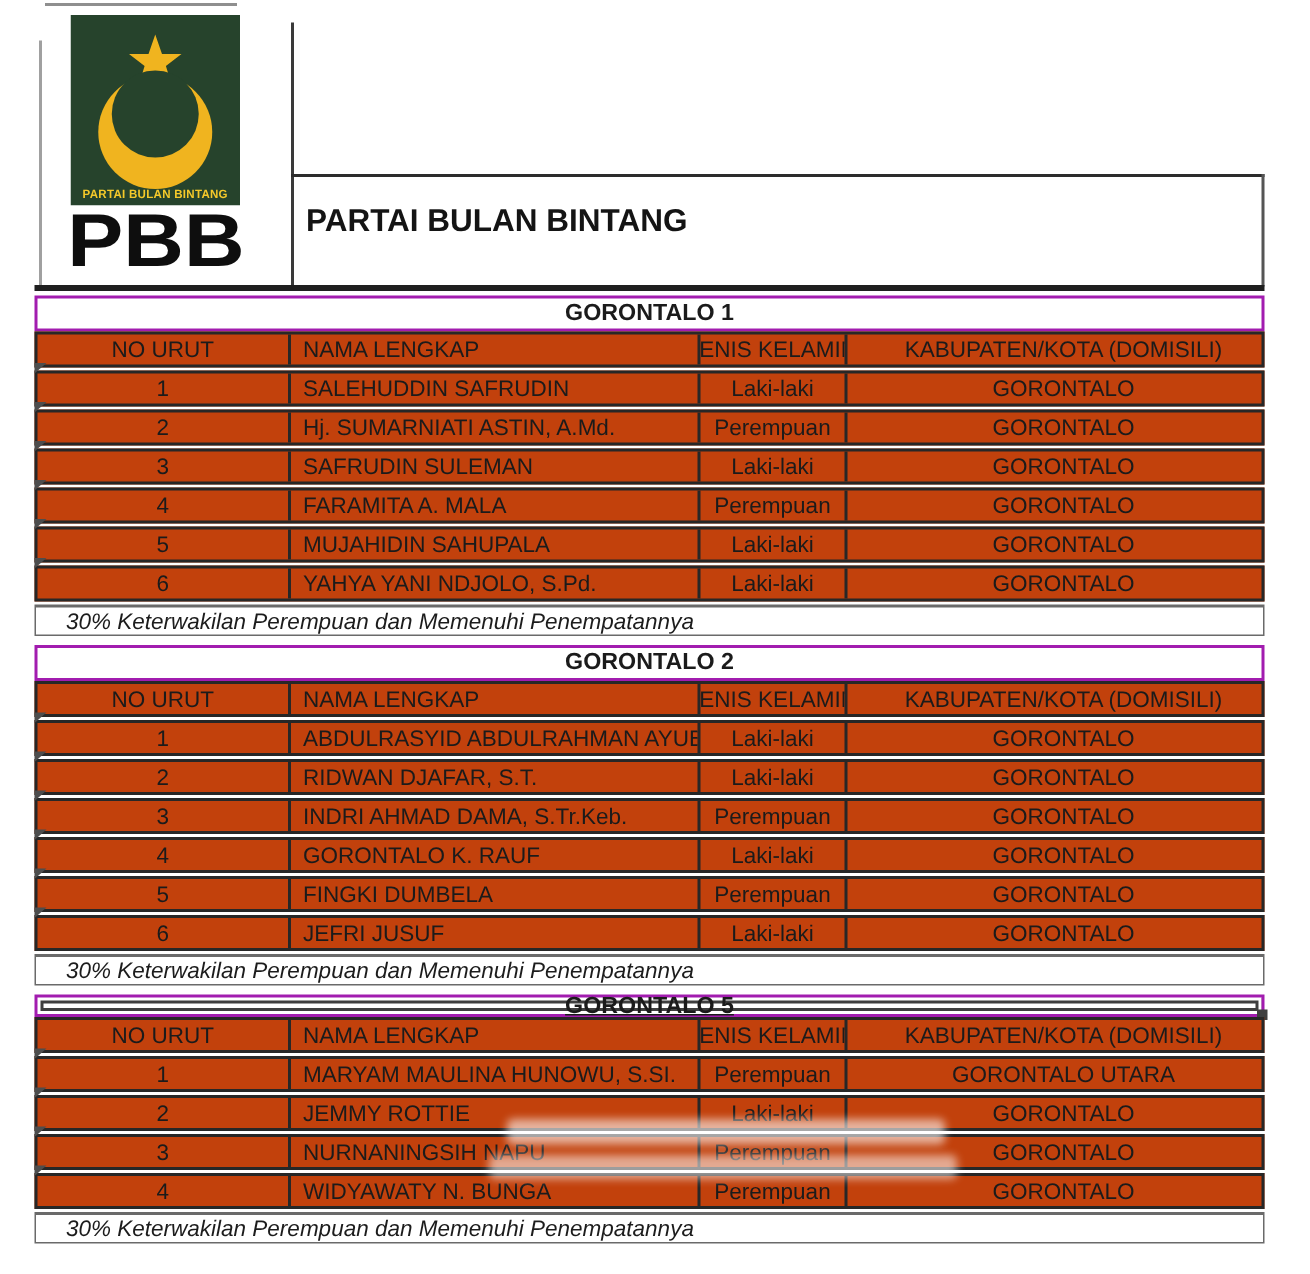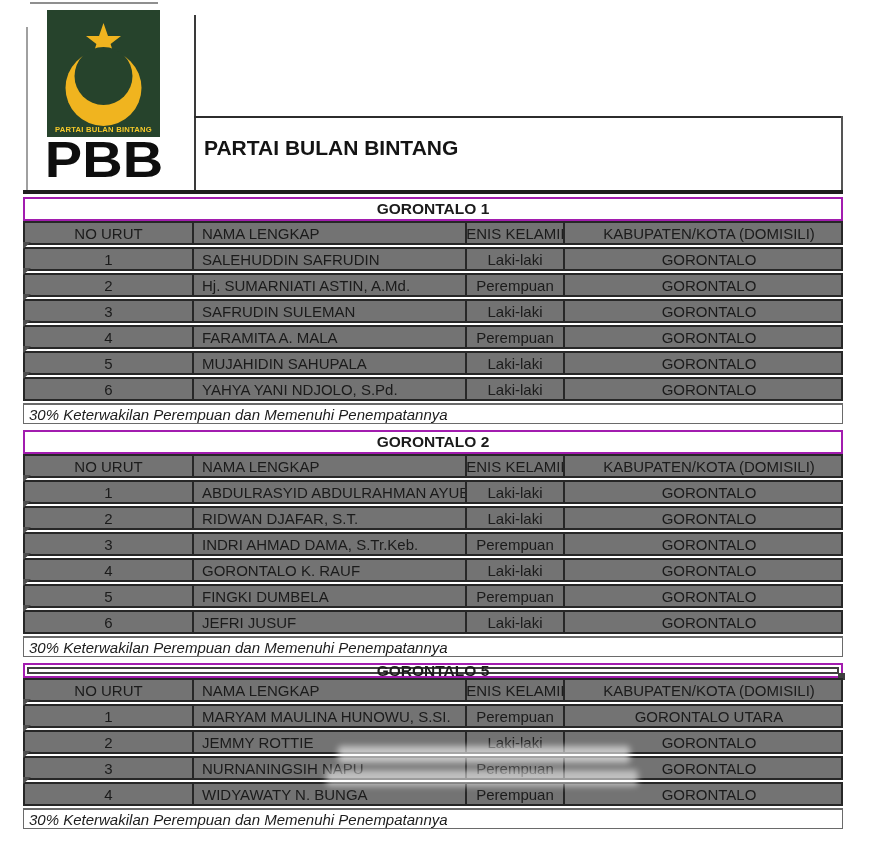--- a/index.html
+++ b/index.html
@@ -25,34 +25,34 @@
   .title-top-line{position:absolute;left:194px;top:116px;width:649px;height:2px;background:#2c2c2c;}
   .title-right-line{position:absolute;left:841px;top:116px;width:2px;height:75px;background:#555;}
   .party-title{position:absolute;left:204px;top:136px;width:620px;font-size:21px;font-weight:bold;color:#141414;}
   .thick-line{position:absolute;left:23px;top:190px;width:820px;height:4px;background:#1f1f1f;}
 
   
   .tables{position:absolute;left:23px;top:197px;width:820px;}
   .section{margin-bottom:6px;}
   .sec-title{height:24px;border:2px solid #a21caf;margin-bottom:0;display:flex;align-items:center;
     justify-content:center;font-weight:bold;font-size:15.5px;position:relative;background:#fff;box-sizing:border-box;}
-  .sec-title.dbl{height:15px;box-shadow:inset 0 0 0 2px #ffffff,inset 0 0 0 4px #3f3f3f;}
+  .sec-title.dbl{height:15px;box-shadow:inset 0 0 0 2px #ffffff,inset 0 0 0 4px #3f3f3f;text-decoration:underline;}
   .sec-title.dbl::after{content:"";position:absolute;right:-4px;bottom:-4px;width:7px;height:7px;background:#3f3f3f;}
   .trow{display:flex;height:24px;border:2px solid #272727;margin-bottom:2px;position:relative;
-    background:#737373;box-sizing:border-box;align-items:stretch;}
+    background:#c2410c;box-sizing:border-box;align-items:stretch;}
   .trow.data::before{content:"";position:absolute;left:-2px;top:-7px;width:0;height:0;
     border-top:7px solid #4d4d4d;border-right:8px solid transparent;}
   .c{display:flex;align-items:center;justify-content:center;font-size:15px;white-space:nowrap;
     overflow:hidden;color:#1b1b1b;box-sizing:border-box;}
   .c1{width:169px;border-right:2px solid #272727;}
   .c2{width:273px;border-right:2px solid #272727;justify-content:flex-start;padding-left:8px;}
   .c3{width:98px;border-right:2px solid #272727;}
   .c4{flex:1;margin-left:12px;}
   .note-row{height:21px;border:1.5px solid #6a6a6a;border-top-width:2px;display:flex;align-items:center;
-    font-style:italic;font-size:15px;padding-left:5px;box-sizing:border-box;background:#fff;color:#1c1c1c;}
+    font-style:italic;font-size:15px;padding-left:20px;box-sizing:border-box;background:#fff;color:#1c1c1c;}
 
   
   .watermark{position:absolute;left:326px;top:742px;width:318px;height:56px;z-index:5;pointer-events:none;}
   .wm-strip1{position:absolute;left:12px;top:4px;width:292px;height:17px;background:rgba(255,255,255,.6);
     filter:blur(3px);border-radius:4px;}
   .wm-strip2{position:absolute;left:0px;top:28px;width:312px;height:16px;background:rgba(255,255,255,.55);
     filter:blur(3px);border-radius:4px;}
 </style>
 </head>
 <body>

